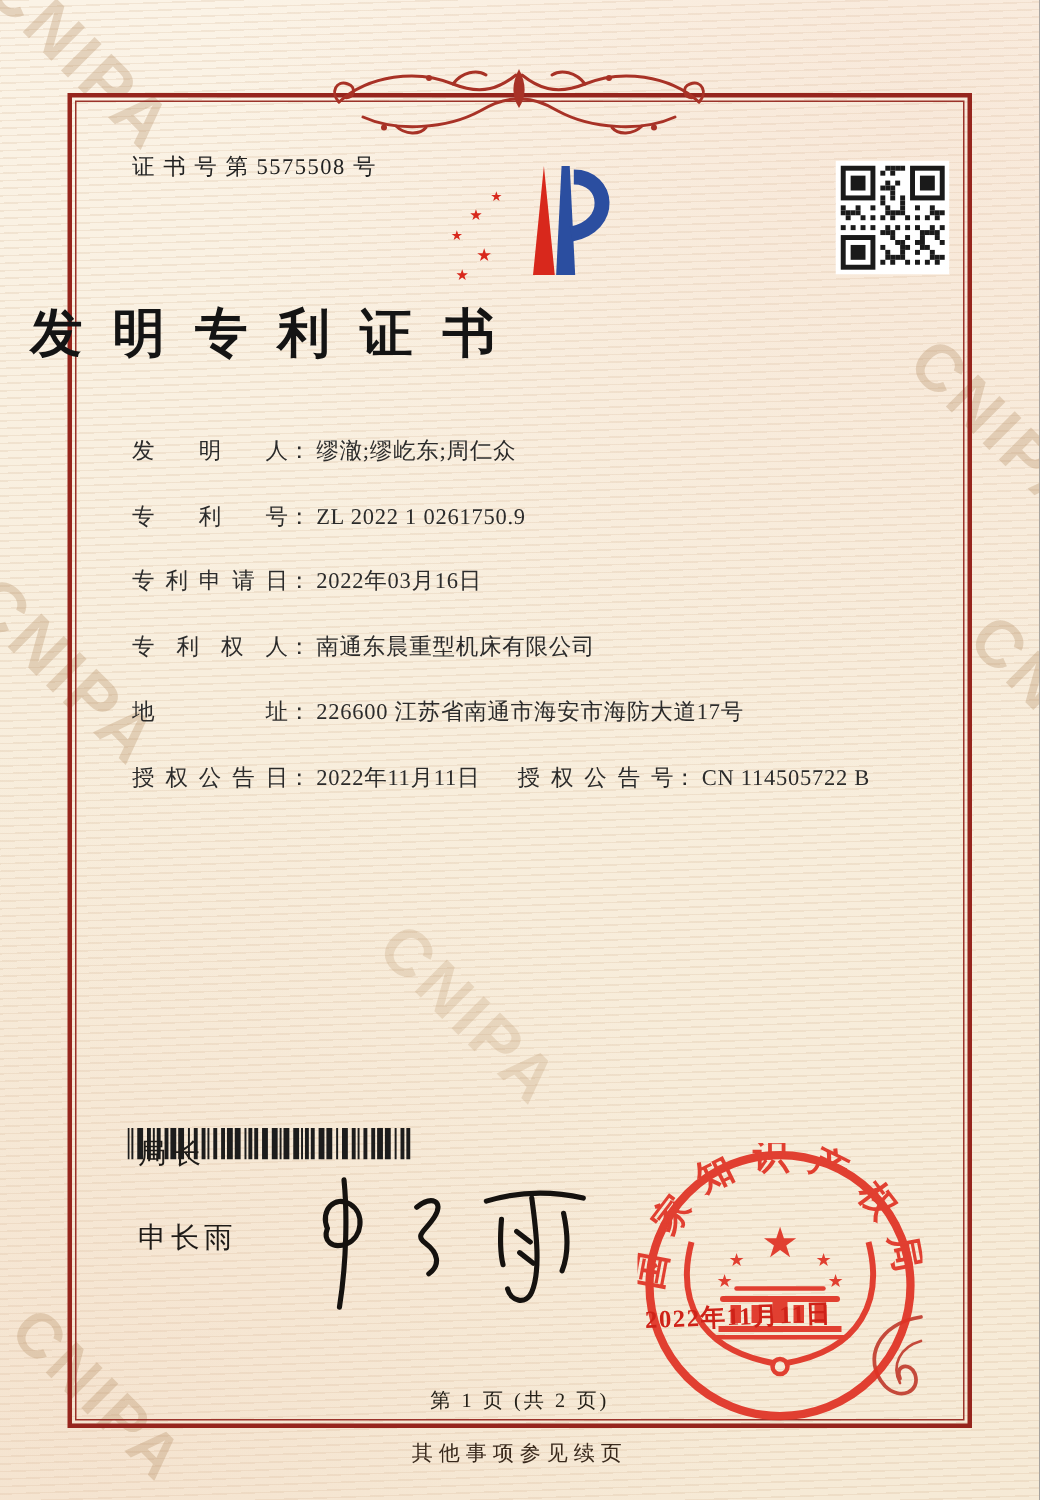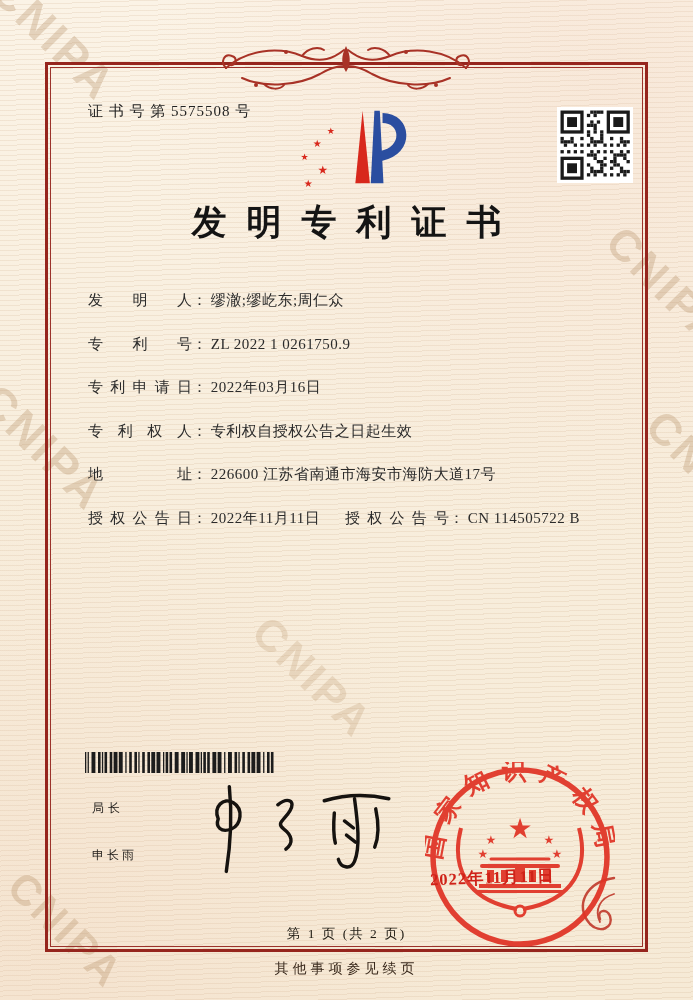--- a/index.html
+++ b/index.html
@@ -27,38 +27,38 @@
   .frame .inner{position:absolute;inset:2px;border:1px solid #9b322a;}
 
   .ornament-top{position:absolute;left:216px;top:38px;width:260px;height:56px;z-index:2;}
   .ornament-corner{position:absolute;left:560px;top:872px;width:60px;height:70px;z-index:2;opacity:.9;}
 
   .cert-no{position:absolute;left:88px;top:102px;font-size:15px;letter-spacing:1px;color:#222;z-index:3;}
 
   .logo{position:absolute;left:281px;top:100px;width:136px;height:94px;z-index:3;}
   .qr{position:absolute;left:557px;top:107px;width:76px;height:76px;z-index:3;}
 
-  .title{position:absolute;left:0;right:0;top:199px;text-align:center;font-size:35px;
+  .title{position:absolute;left:0;right:0;top:199px;text-align:left;font-size:35px;
          font-weight:bold;letter-spacing:20px;text-indent:20px;color:#141414;z-index:3;}
 
   .fields{position:absolute;left:88px;right:50px;top:291px;z-index:3;font-size:15px;color:#2b2b2b;}
   .frow{height:43.6px;white-space:nowrap;}
   .flabel{display:inline-block;width:104px;text-align:justify;text-align-last:justify;vertical-align:top;}
   .colon{display:inline-block;}
   .fvalue{letter-spacing:.5px;}
   .g1{display:inline-block;width:257px;}
   .g2{display:inline-block;}
 
   .body-text{position:absolute;left:88px;width:531px;top:585px;z-index:3;}
   .body-text p{margin:0 0 2px 0;font-size:14.6px;line-height:1.93;text-align:justify;
                text-indent:2em;color:#2f2b27;}
 
   .barcode{position:absolute;left:85px;top:752px;width:192px;height:21px;z-index:3;}
 
-  .official{position:absolute;left:92px;top:800px;z-index:3;font-size:12px;color:#1e1b18;}
+  .official{position:absolute;left:92px;top:756px;z-index:3;font-size:19px;color:#1e1b18;}
   .official .otitle{letter-spacing:4px;}
   .official .oname{margin-top:30px;letter-spacing:3px;}
   .signature{position:absolute;left:193px;top:776px;width:212px;height:102px;z-index:4;}
 
   .seal{position:absolute;left:425px;top:762px;width:190px;height:190px;z-index:5;opacity:.93;}
   .seal-date{position:absolute;left:430px;top:866px;width:190px;z-index:6;
              font-weight:bold;font-size:16.5px;color:#cf2218;letter-spacing:1px;
              transform:rotate(-2deg);white-space:nowrap;}
 
   .page-info{position:absolute;left:0;right:0;top:925px;text-align:center;font-size:13.5px;
@@ -232,21 +232,21 @@
     <div class="frow">
       <span class="flabel">专利号</span><span class="colon">：</span>
       <span class="fvalue">ZL 2022 1 0261750.9</span>
     </div>
     <div class="frow">
       <span class="flabel">专利申请日</span><span class="colon">：</span>
       <span class="fvalue">2022年03月16日</span>
     </div>
     <div class="frow">
       <span class="flabel">专利权人</span><span class="colon">：</span>
-      <span class="fvalue">专利权自授权公告之日起生效</span>
+      <span class="fvalue">南通东晨重型机床有限公司</span>
     </div>
     <div class="frow">
       <span class="flabel">地址</span><span class="colon">：</span>
       <span class="fvalue">226600 江苏省南通市海安市海防大道17号</span>
     </div>
     <div class="frow">
       <span class="g1">
         <span class="flabel">授权公告日</span><span class="colon">：</span>
         <span class="fvalue">2022年11月11日</span>
       </span><span class="g2">

